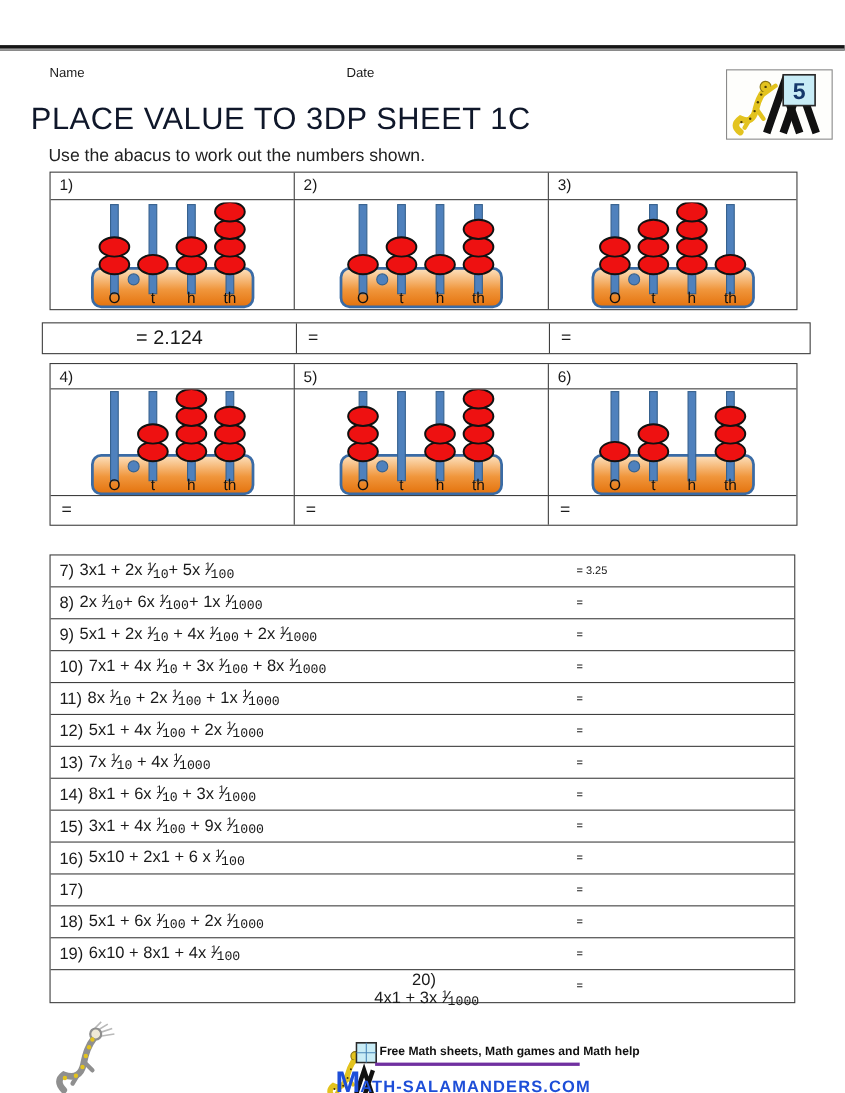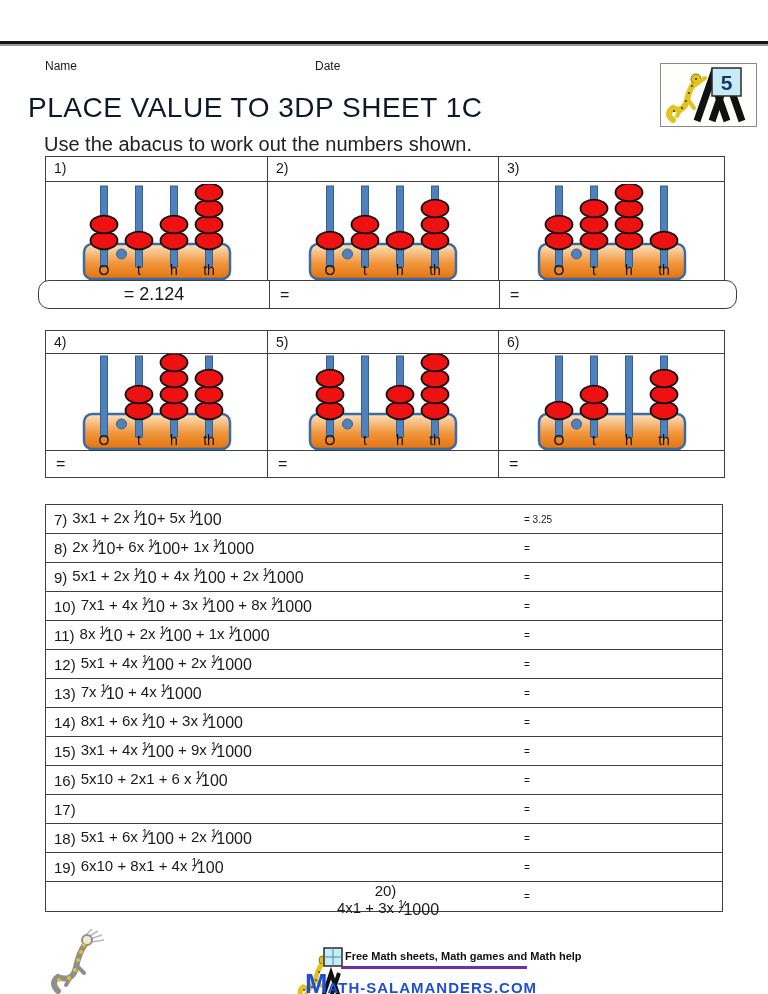--- a/index.html
+++ b/index.html
@@ -9,21 +9,21 @@
   }
   .abs{position:absolute;margin-top:13px;}
   
   .top-rule{left:0;top:28px;width:768px;height:3px;background:#161616;border-bottom:2px solid #9a9a9a;}
   .name-label{left:45px;top:46px;font-size:12px;}
   .date-label{left:315px;top:46px;font-size:12px;}
   
   .logo-box{left:660px;top:50px;width:95px;height:62px;border:1px solid #8a8a8a;background:#fefefc;}
   
   .page-title{left:28px;top:79px;font-family:Liberation Sans, sans-serif;font-size:28px;color:#0f172a;letter-spacing:.5px;white-space:nowrap;}
-  .instruction{left:44px;top:120px;font-size:20px;color:#222;}
+  .instruction{left:44px;top:120px;font-size:16px;color:#222;}
   
   .ab-table{border:1px solid #3f3f3f;background:#fff;}
   .ab-row{display:grid;grid-template-columns:221px 231px 226px;}
   .ab-hcell{border-left:1px solid #3f3f3f;border-bottom:1px solid #3f3f3f;font-size:14px;padding:3px 0 0 8px;box-sizing:border-box;}
   .ab-hcell:first-child{border-left:none;}
   .ab-acell{border-left:1px solid #3f3f3f;display:flex;align-items:flex-end;justify-content:center;box-sizing:border-box;}
   .ab-acell:first-child{border-left:none;}
   .ab-anscell{border-left:1px solid #3f3f3f;border-top:1px solid #3f3f3f;font-size:16px;display:flex;align-items:center;padding-left:10px;box-sizing:border-box;}
   .ab-anscell:first-child{border-left:none;}
   .ans-row1{border:1px solid #3f3f3f;display:grid;grid-template-columns:230px 230px 237px;background:#fff;}
@@ -31,21 +31,21 @@
   .ans1-cell:first-child{border-left:none;justify-content:center;font-size:18px;padding-left:0;}
   
   .prob-table{border:1px solid #3f3f3f;background:#fff;}
   .prob-row{height:29px;border-bottom:1px solid #3f3f3f;position:relative;display:flex;align-items:center;padding-left:8px;font-size:15px;box-sizing:border-box;}
   .prob-row:last-child{border-bottom:none;flex-direction:column;}
   .prob-label{margin-right:5px;}
   .prob-answer{position:absolute;left:478px;top:0;height:100%;display:flex;align-items:center;font-size:10px;}
   .fr{letter-spacing:0;white-space:nowrap;}
   .fr .n{font-size:10px;vertical-align:5px;margin-right:-2px;}
   .fr .s{font-size:16px;}
-  .fr .d{font-size:16px;vertical-align:-2px;margin-left:-1px;}
+  .fr .d{font-size:12px;vertical-align:-2px;margin-left:-1px;font-family:Liberation Mono, monospace;}
   
   .footer-logo{left:293px;top:934px;width:250px;height:56px;}
   .tagline{position:absolute;left:52px;top:3px;font-size:11px;font-weight:bold;color:#111;white-space:nowrap;}
   .purple-rule{position:absolute;left:48px;top:19px;width:186px;height:3px;}
   .site-text{position:absolute;left:12px;top:22px;font-weight:bold;color:#1d4ed8;white-space:nowrap;letter-spacing:1px;}
   .site-text .m-big{font-size:27px;letter-spacing:0;}
   .site-text .rest{font-size:15px;}
 </style>
 </head>
 <body>
@@ -176,21 +176,21 @@
           <ellipse cx="92" cy="56.5" rx="13.5" ry="8.8" fill="#ee1111" stroke="#111111" stroke-width="1.8"></ellipse>
           <ellipse cx="92" cy="40.5" rx="13.5" ry="8.8" fill="#ee1111" stroke="#111111" stroke-width="1.8"></ellipse>
           <ellipse cx="92" cy="24.5" rx="13.5" ry="8.8" fill="#ee1111" stroke="#111111" stroke-width="1.8"></ellipse>
           <ellipse cx="92" cy="8.5" rx="13.5" ry="8.8" fill="#ee1111" stroke="#111111" stroke-width="1.8"></ellipse>
           <ellipse cx="127" cy="56.5" rx="13.5" ry="8.8" fill="#ee1111" stroke="#111111" stroke-width="1.8"></ellipse>
         </svg>
       </div>
     </div>
 </div>
 
-<div class="abs ans-row1" id="ans-row-1" style="left:38px;top:267px;width:697px;height:27px;border-radius:11px;">
+<div class="abs ans-row1" id="ans-row-1" style="left:38px;top:280px;width:697px;height:27px;">
     <div class="ans1-cell">= 2.124</div>
     <div class="ans1-cell">=</div>
     <div class="ans1-cell">=</div>
   </div>
 
 <div class="abs ab-table" id="ab-table-2" style="left:45px;top:317px;width:678px;">
   <div class="ab-row" id="ab-head-2" style="height:23px;">
       <div class="ab-hcell">4)</div>
       <div class="ab-hcell">5)</div>
       <div class="ab-hcell">6)</div>

